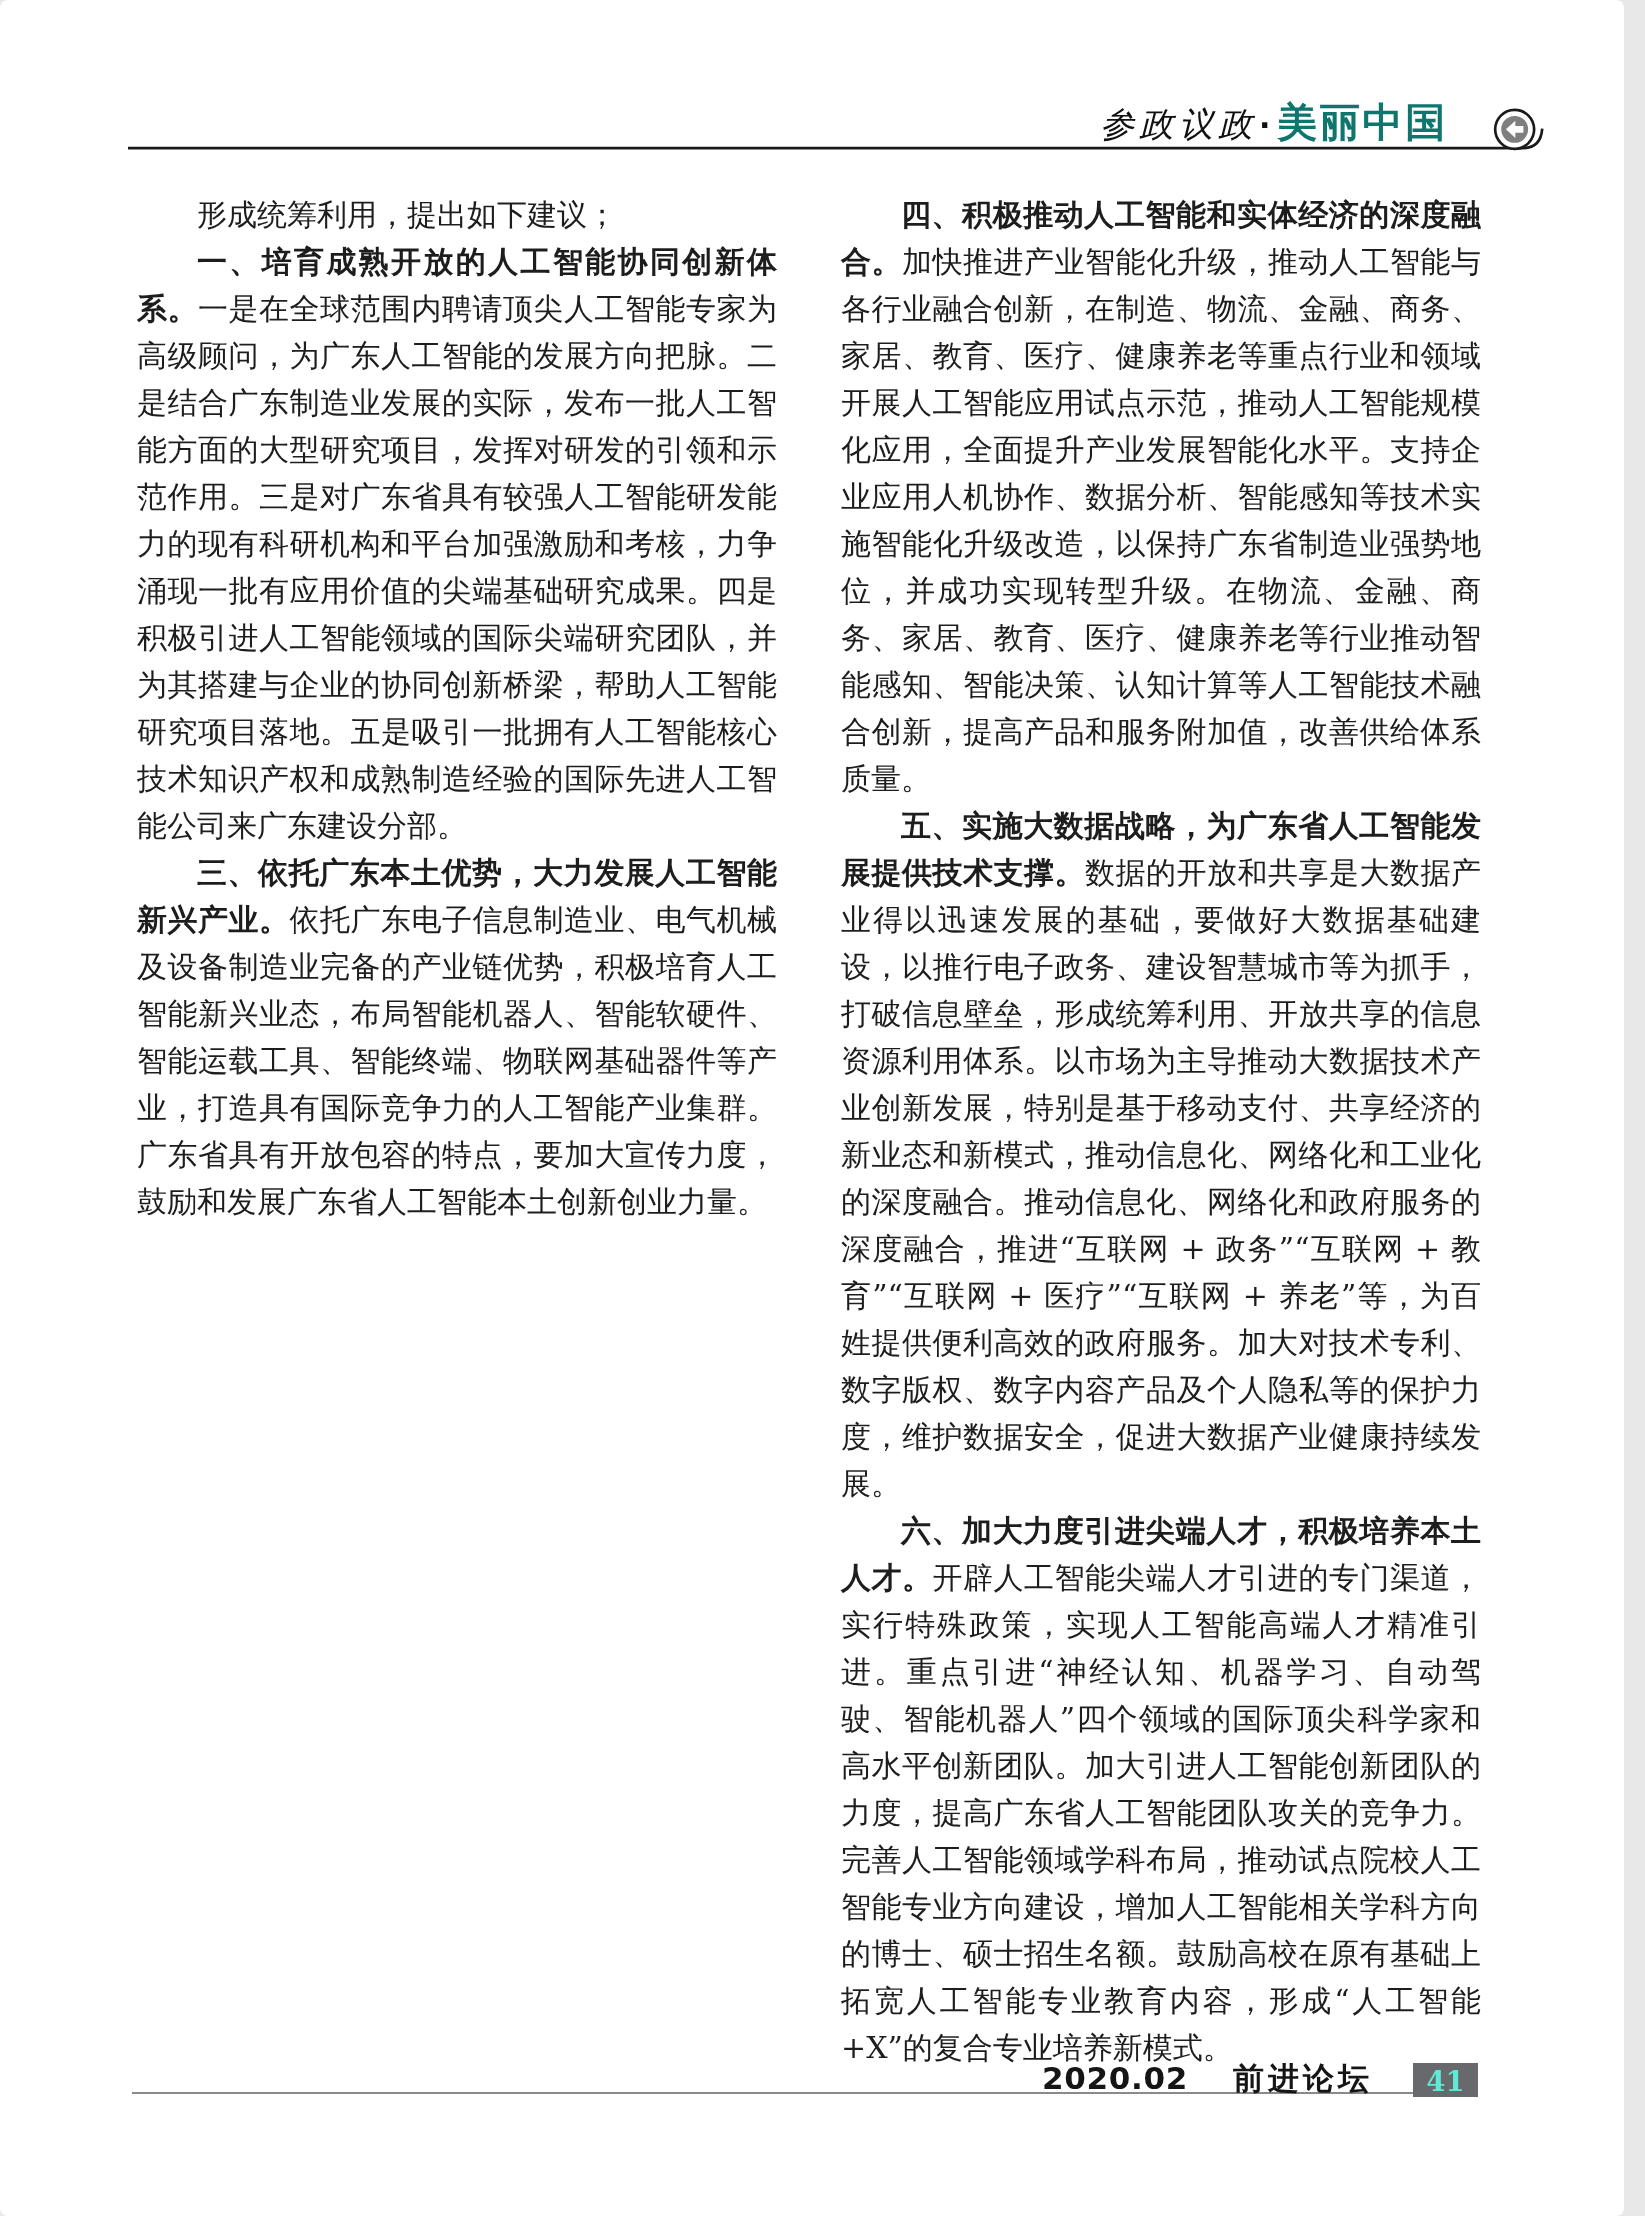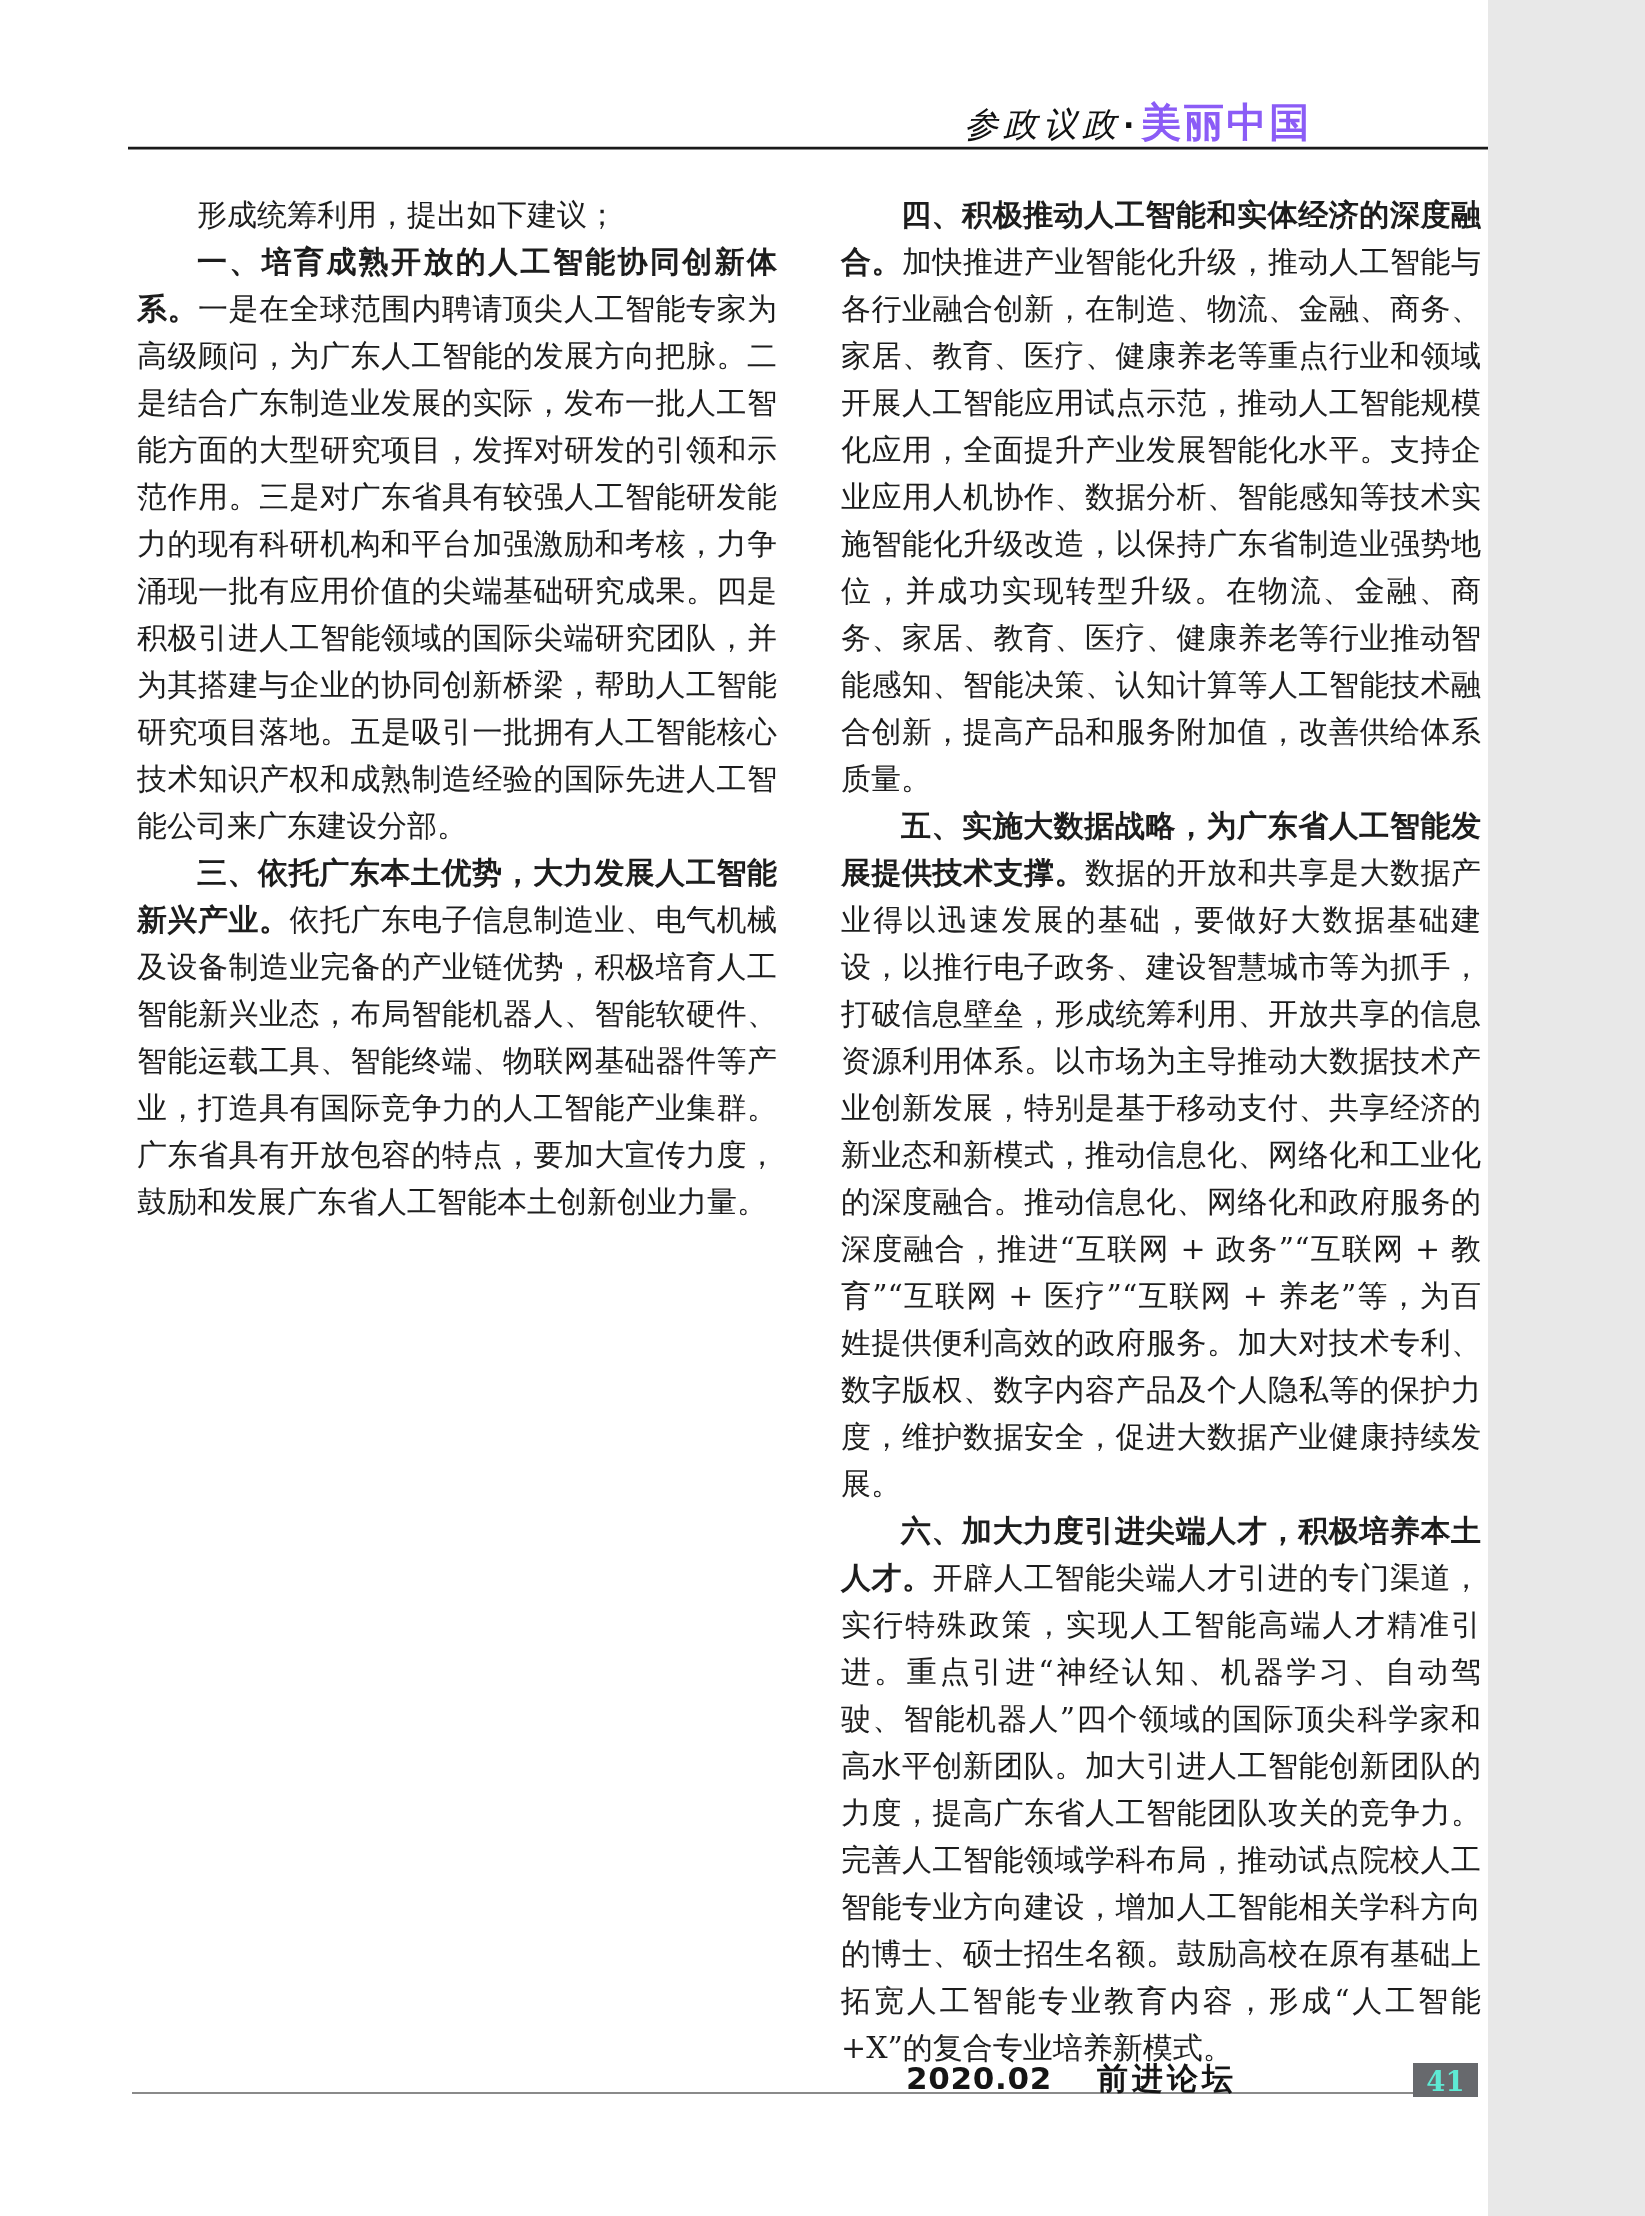--- a/index.html
+++ b/index.html
@@ -1,22 +1,23 @@
 <!DOCTYPE html>
 <html style="--text: #1d1d1d; --rule: #1a1a1a; --footer-rule: #8a8a8a; --page-badge-bg: #67696d; --icon-disc: #7f7f7f;font-size:10.7px"><head>
 <meta charset="utf-8">
 <style>
   html,body{margin:0;padding:0;background:#e8e8e8;}
   .page{
     position:relative;
-    width:1488px;height:2216px;
+    width:1624px;height:2216px;
     background:#ffffff;
     font-family:"DejaVu Serif","Liberation Serif",serif;
     color:var(--text,#1d1d1d);
     overflow:hidden;
+    border-radius:8px;
   }
 
   
   .header-text{
     position:absolute;
     top:95px;right:176px;
     display:flex;align-items:baseline;
     white-space:nowrap;
   }
   .header-section{
@@ -24,21 +25,21 @@
     font-style:italic;
     font-size:34px;letter-spacing:5.4px;
     color:#111;
   }
   .header-dot{
     font-family:"DejaVu Sans","Liberation Sans",sans-serif;
     font-size:30px;font-weight:bold;margin:0 6.7px 0 1.3px;color:#111;
   }
   .header-title{
     font-family:Liberation Serif, serif;
-    font-weight:bold;font-size:40px;letter-spacing:2.7px;color:#8b5cf6;
+    font-weight:bold;font-size:40px;letter-spacing:2.7px;color:#0f766e;
   }
   .header-rule-svg{position:absolute;left:128px;top:87px;}
 
   
   .col{
     position:absolute;top:191px;width:640px;
     font-size:30px;line-height:47px;
     text-align:justify;
     text-justify:inter-ideograph;
   }

